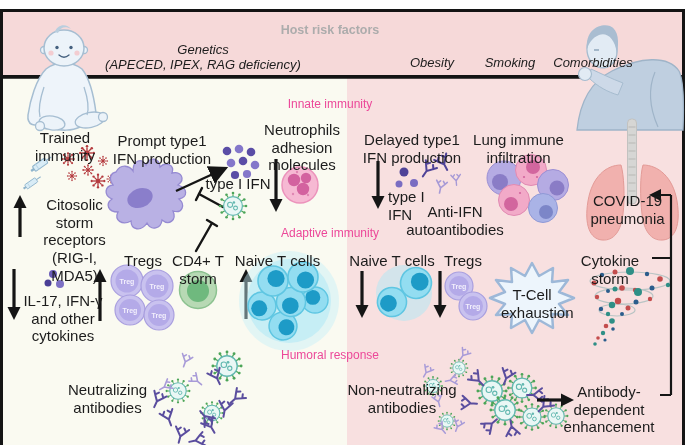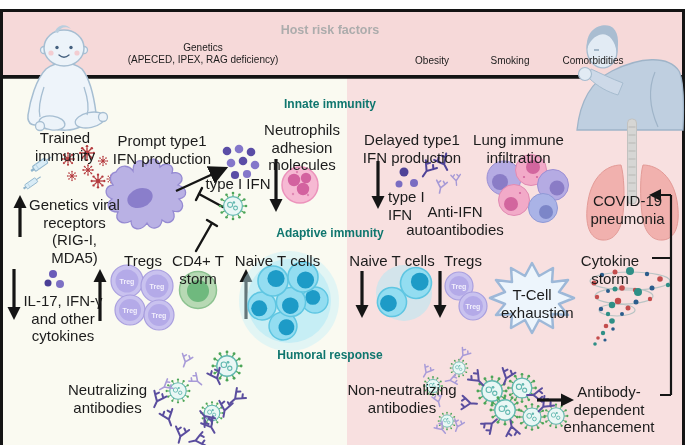--- a/index.html
+++ b/index.html
@@ -1,21 +1,21 @@
 <!DOCTYPE html>
 <html><head>
 <meta charset="utf-8">
 <style>
   html,body{margin:0;padding:0;background:#ffffff;}
   .stage{position:relative;width:685px;height:445px;font-family:"Liberation Sans",sans-serif;overflow:hidden;margin-top:9px;}
   .stage svg{position:absolute;left:0;top:0;}
   .txt{position:absolute;font-size:15px;line-height:1.18;color:#1c1c1c;text-align:center;}
-  .sect{font-weight:bold;font-size:12px;color:#0f766e;}
+  .sect{font-weight:normal;font-size:12px;color:#ec4899;}
   .title{font-weight:bold;font-size:12.5px;color:#acacac;}
-  .risk{font-size:10px;}
+  .risk{font-size:13px;font-style:italic;}
   .tregtxt{font:bold 7px "Liberation Sans",sans-serif;fill:#f3f0fc;text-anchor:middle;}
 </style>
 </head>
 <body>
 
 <div class="stage">
 
 <svg width="685" height="445" viewBox="0 0 685 445">
   <defs>
     <marker id="ah" markerWidth="9" markerHeight="8" refX="7" refY="4" orient="auto">
@@ -397,21 +397,21 @@
 </div>
 <div class="txt risk" style="left:400px;top:46px;width:64px;">Obesity</div>
 <div class="txt risk" style="left:478px;top:46px;width:64px;">Smoking</div>
 <div class="txt risk" style="left:548px;top:46px;width:90px;">Comorbidities</div>
 
 <div class="txt sect" style="left:255px;top:88px;width:150px;">Innate immunity</div>
 <div class="txt sect" style="left:255px;top:217px;width:150px;">Adaptive immunity</div>
 <div class="txt sect" style="left:255px;top:339px;width:150px;">Humoral response</div>
 
 <div class="txt" style="left:10px;top:120px;width:110px;text-align:center;">Trained immunity</div>
-<div class="txt" style="left:27px;top:187px;width:95px;">Genetics viral receptors (RIG-I, MDA5)</div>
+<div class="txt" style="left:27px;top:187px;width:95px;">Citosolic storm receptors (RIG-I, MDA5)</div>
 <div class="txt" style="left:112px;top:123px;width:100px;">Prompt type1 IFN production</div>
 <div class="txt" style="left:202px;top:166px;width:72px;">type I IFN</div>
 <div class="txt" style="left:262px;top:112px;width:80px;">Neutrophils adhesion molecules</div>
 <div class="txt" style="left:22px;top:283px;width:82px;">IL-17, IFN-γ and other cytokines</div>
 <div class="txt" style="left:113px;top:243px;width:60px;">Tregs</div>
 <div class="txt" style="left:152px;top:243px;width:92px;">CD4+ T storm</div>
 <div class="txt" style="left:230px;top:243px;width:95px;">Naive T cells</div>
 <div class="txt" style="left:65px;top:372px;width:85px;">Neutralizing antibodies</div>
 
 <div class="txt" style="left:356px;top:122px;width:112px;">Delayed type1 IFN production</div>

